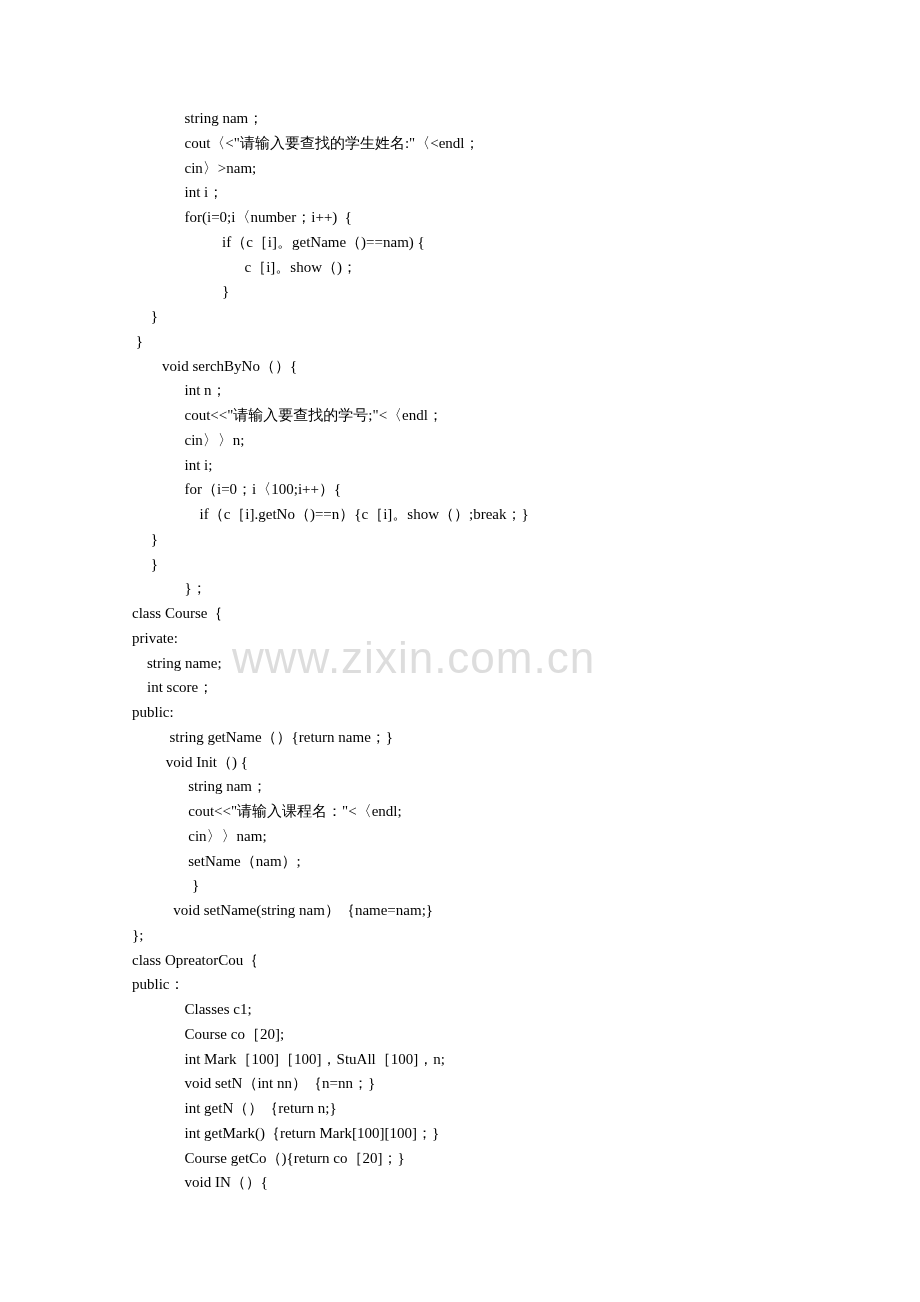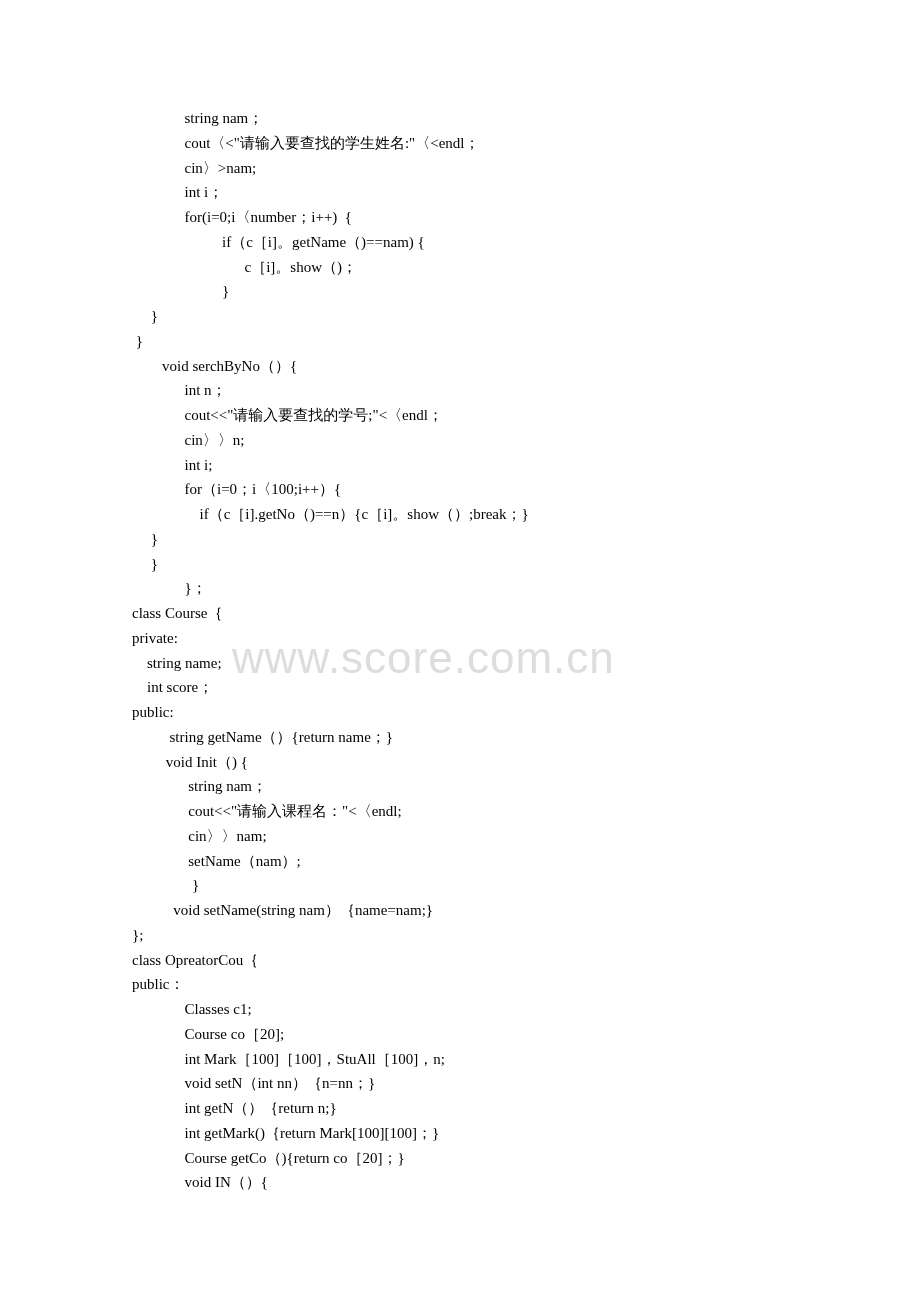--- a/index.html
+++ b/index.html
@@ -34,21 +34,21 @@
     z-index: 0;
   }
   .code-text {
     position: relative;
     z-index: 1;
   }
 </style>
 </head>
 <body>
 
-<div class="watermark">www.score.com.cn</div>
+<div class="watermark">www.zixin.com.cn</div>
 
 <div class="content code-text">              string nam；
               cout〈&lt;"请输入要查找的学生姓名:"〈&lt;endl；
               cin〉&gt;nam;
               int i；
               for(i=0;i〈number；i++)  {
                         if（c［i]。getName（)==nam) {
                               c［i]。show（)；
                         }
      }

